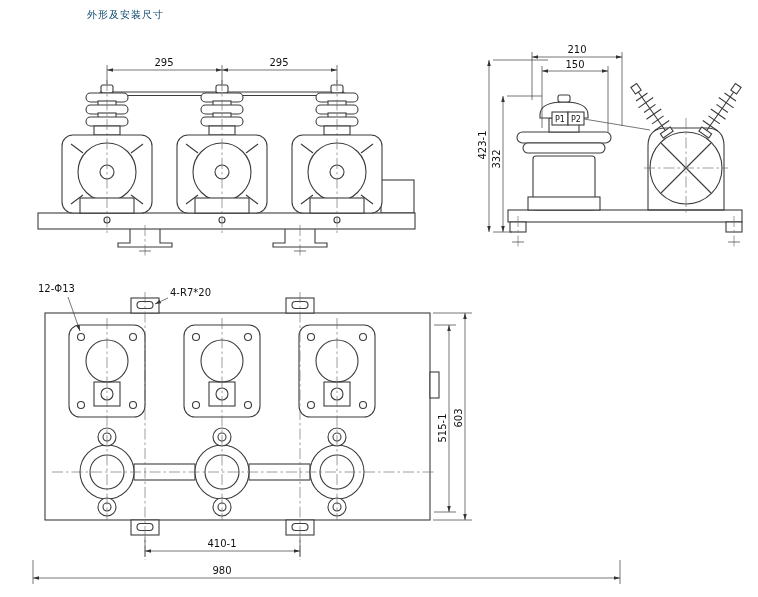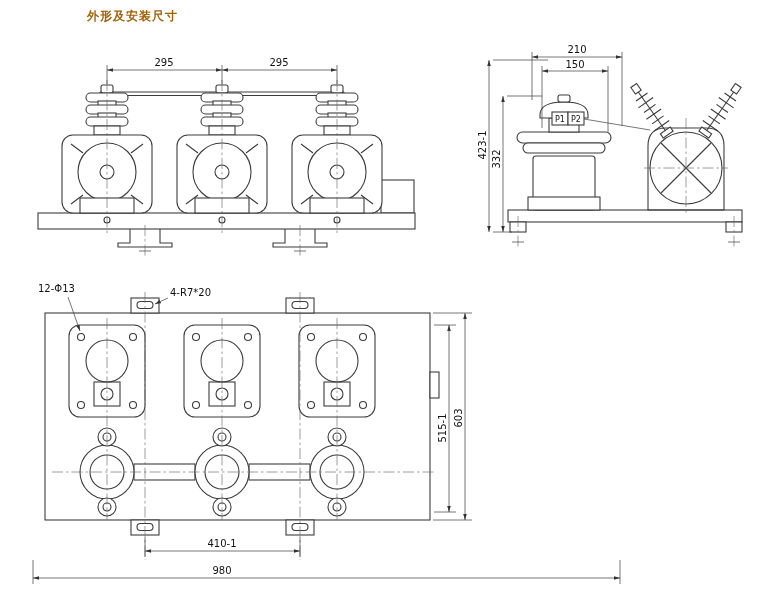--- a/index.html
+++ b/index.html
@@ -1,19 +1,19 @@
 <!DOCTYPE html>
 <html><head>
 <meta charset="utf-8">
 <style>
   html,body{margin:0;padding:0;background:#f4f4f4;}
   .page{position:relative;width:758px;height:597px;background:#ffffff;overflow:hidden;
         font-family:"DejaVu Sans","Liberation Sans",sans-serif;}
-  .title{position:absolute;left:87px;top:8px;font-size:12px;font-weight:bold;
-         color:#a16207;letter-spacing:1px;}
+  .title{position:absolute;left:87px;top:8px;font-size:10px;font-weight:normal;
+         color:#0c4a6e;letter-spacing:1px;}
   svg{position:absolute;left:0;top:0;}
   .o  {fill:none;stroke:#3c3c3c;stroke-width:1.1;}
   .of {fill:#ffffff;stroke:#3c3c3c;stroke-width:1.1;}
   .d  {fill:none;stroke:#4a4a4a;stroke-width:0.75;}
   .cl {fill:none;stroke:#6a6a6a;stroke-width:0.65;stroke-dasharray:11 3 2.5 3;}
   text{font-family:"DejaVu Sans","Liberation Sans",sans-serif;font-size:10px;fill:#111;}
   .t8{font-size:8px;}
   .anc{text-anchor:middle;}
 </style>
 </head>

